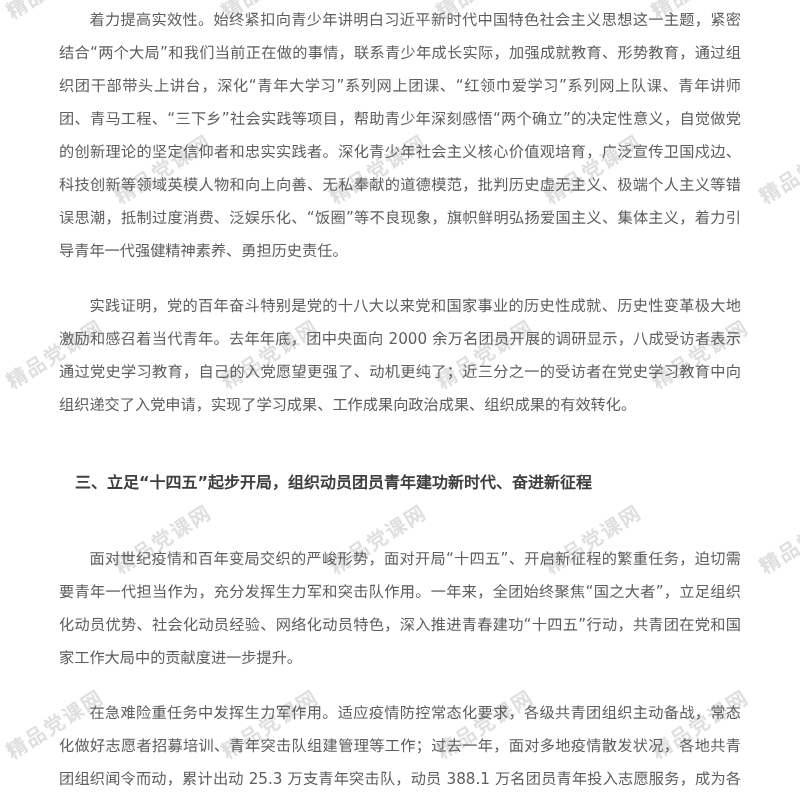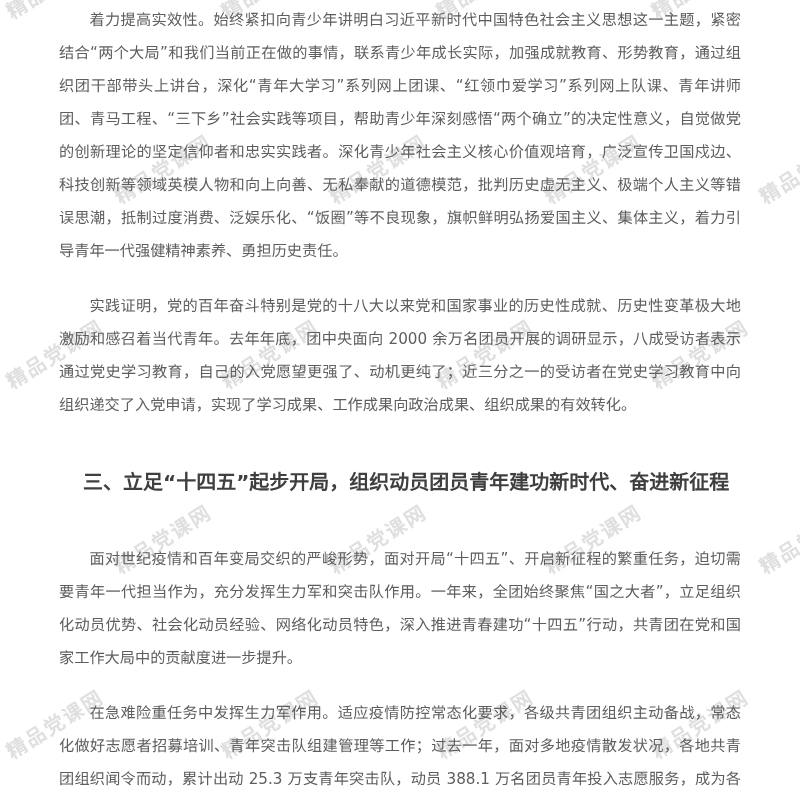--- a/index.html
+++ b/index.html
@@ -70,21 +70,21 @@
     font-weight: 400;
   }
 
   .doc-para + .doc-para {
     margin-top: 22px;
   }
 
   .doc-heading {
     margin: 0;
     color: #3f3f3f;
-    font-size: 20px;
+    font-size: 16px;
     line-height: 33px;
     font-weight: 700;
     text-indent: 2em;
     text-align: left;
     font-family: "DejaVu Sans", "Liberation Sans", sans-serif;
   }
 
   .spacer-before-heading { height: 28px; }
   .spacer-after-heading  { height: 28px; }
 

